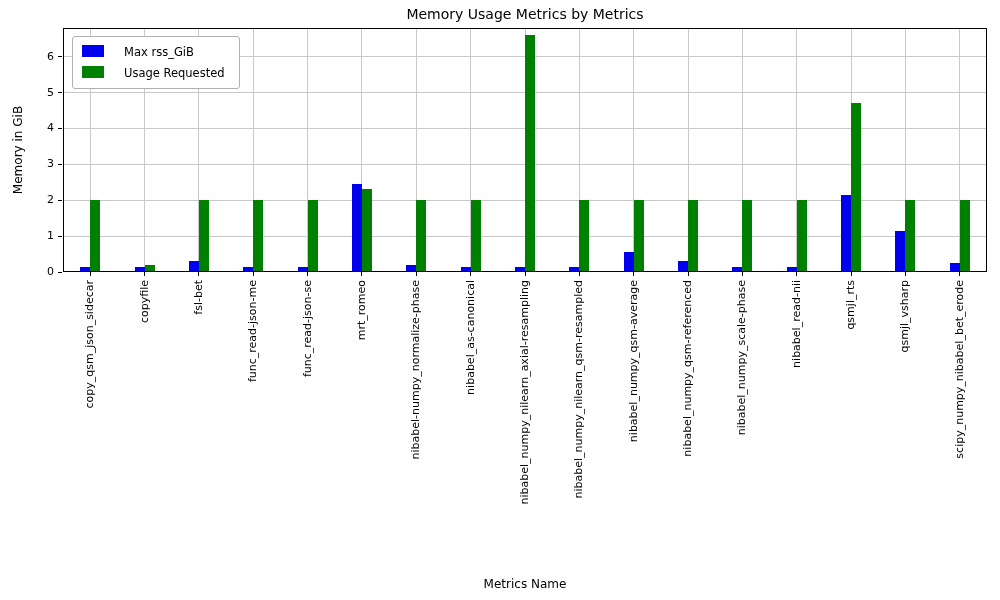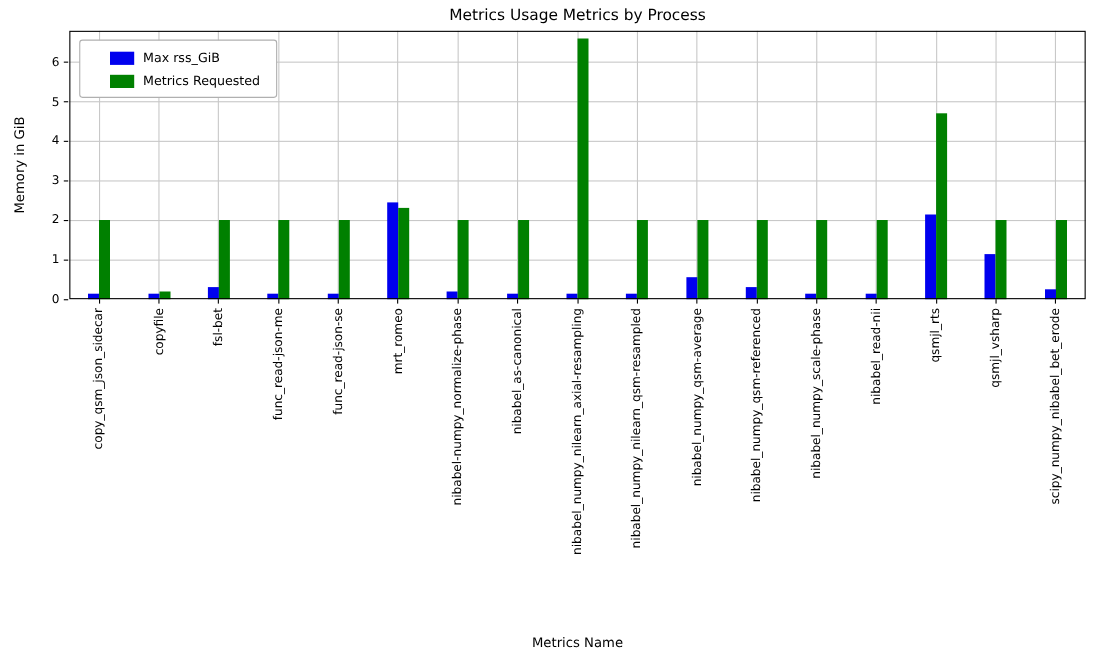--- a/index.html
+++ b/index.html
@@ -11,29 +11,29 @@
   .hgrid{position:absolute;left:0;width:100%;height:1px;background:#c8c8c8;}
   .vgrid{position:absolute;top:0;height:100%;width:1px;background:#c8c8c8;}
   .bar{position:absolute;bottom:0;}
   .ytick-mark{position:absolute;width:4px;height:1px;background:#000;}
   .ytick-label{position:absolute;width:34px;text-align:right;font-size:11px;color:#000;}
   .xtick-mark{position:absolute;width:1px;height:4px;background:#000;}
   .xtick-label{position:absolute;writing-mode:vertical-rl;transform:rotate(180deg);white-space:nowrap;font-size:11px;line-height:14px;color:#000;}
   #ylabel{position:absolute;left:18px;top:150px;transform:translate(-50%,-50%) rotate(-90deg);white-space:nowrap;font-size:12px;color:#000;}
   #xlabel{position:absolute;left:525px;top:584px;transform:translate(-50%,-50%);white-space:nowrap;font-size:12px;color:#000;}
   #legend{position:absolute;left:72px;top:36px;background:#ffffff;border:1px solid #b0b0b0;border-radius:3px;padding:8px 14px 8px 9px;display:flex;flex-direction:column;gap:7px;z-index:5;}
-  .legend-row{display:flex;align-items:flex-end;gap:8px;margin-left:18px;}
+  .legend-row{display:flex;align-items:flex-start;gap:20px;}
   .legend-swatch{display:inline-block;width:22px;height:12px;}
   .legend-label{font-size:11.5px;color:#000;}
 </style>
 </head>
 <body>
 
 <div id="figure">
-  <div id="chart-title">Metrics Usage Metrics by Process</div>
+  <div id="chart-title">Memory Usage Metrics by Metrics</div>
   <div id="plot">
       <div class="hgrid" style="bottom: 35.3824px;"></div>
       <div class="hgrid" style="bottom: 71.2647px;"></div>
       <div class="hgrid" style="bottom: 107.147px;"></div>
       <div class="hgrid" style="bottom: 143.029px;"></div>
       <div class="hgrid" style="bottom: 178.912px;"></div>
       <div class="hgrid" style="bottom: 214.794px;"></div>
       <div class="vgrid" style="left: 26.6765px;"></div>
       <div class="vgrid" style="left: 81.0294px;"></div>
       <div class="vgrid" style="left: 135.382px;"></div>
@@ -87,21 +87,21 @@
       <div class="bar" title="scipy_numpy_nibabel_bet_erode: 2" style="left: 896.824px; width: 10px; height: 71.7647px; background: rgb(0, 128, 0);"></div>
     </div>
   <div id="plot-frame"></div>
   <div id="legend">
       <div class="legend-row">
         <div class="legend-swatch" style="background: rgb(0, 0, 238);"></div>
         <div class="legend-label">Max rss_GiB</div>
       </div>
       <div class="legend-row">
         <div class="legend-swatch" style="background: rgb(0, 128, 0);"></div>
-        <div class="legend-label">Metrics Requested</div>
+        <div class="legend-label">Usage Requested</div>
       </div>
     </div>
   <div id="ylabel">Memory in GiB</div>
   <div id="xlabel">Metrics Name</div>
 <div class="ytick-mark" style="left: 58px; top: 271.5px;"></div>
     <div class="ytick-label" style="left: 20px; top: 265px;">0</div>
     <div class="ytick-mark" style="left: 58px; top: 235.618px;"></div>
     <div class="ytick-label" style="left: 20px; top: 229.118px;">1</div>
     <div class="ytick-mark" style="left: 58px; top: 199.735px;"></div>
     <div class="ytick-label" style="left: 20px; top: 193.235px;">2</div>

